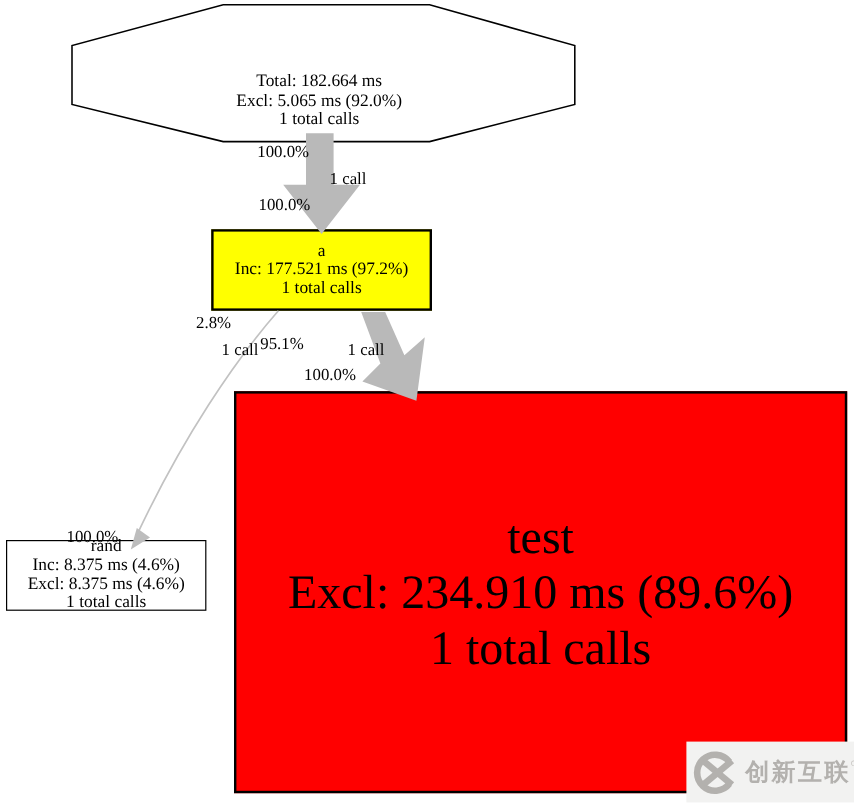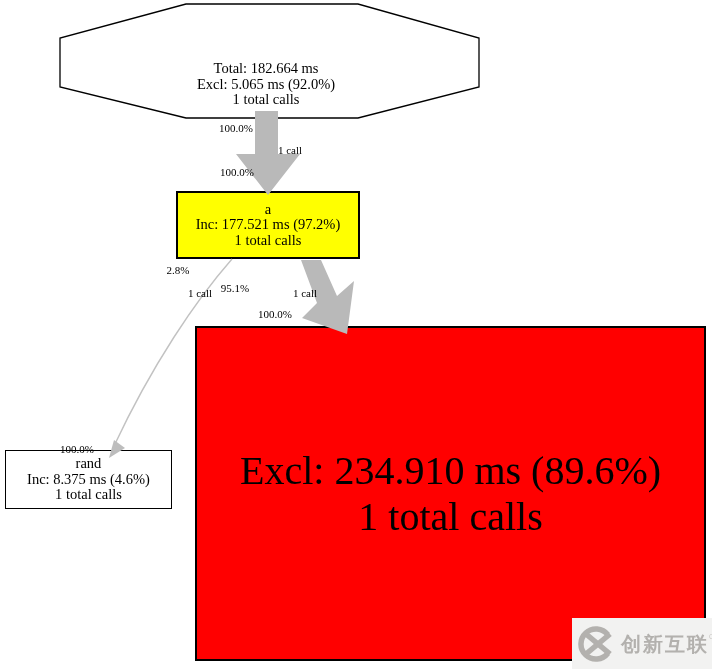--- a/index.html
+++ b/index.html
@@ -14,21 +14,21 @@
   .node .nline{white-space:nowrap;}
   .node-small{font-size:14.5px;line-height:15.6px;}
   .node-root-text{position:absolute;z-index:3;left:60px;top:30px;width:412px;
         display:flex;flex-direction:column;justify-content:center;align-items:center;
         text-align:center;font-size:14.5px;line-height:15.6px;margin-top:31px;}
   .node-a{left:176px;top:191px;width:184px;height:68px;border:2px solid #000;}
   .node-rand{left:5px;top:450px;width:167px;height:59px;border:1.5px solid #000;}
   .node-test{left:195px;top:326px;width:511px;height:335px;border:2px solid #000;
         font-size:40px;line-height:46px;}
   .elabel{position:absolute;z-index:3;transform:translate(-50%,-50%);
-        font-size:11px;white-space:nowrap;text-align:center;}
+        font-size:14px;white-space:nowrap;text-align:center;}
   .watermark{position:absolute;z-index:10;left:572px;top:618px;width:140px;height:51px;
         display:flex;align-items:center;gap:4px;
         font-family:"Liberation Sans","DejaVu Sans",sans-serif;}
   .wm-logo{margin-left:5px;flex:0 0 auto;}
   .wm-text{display:flex;flex-direction:row;justify-content:center;}
   .wm-brand{font-size:20px;line-height:22px;letter-spacing:2px;font-weight:600;white-space:nowrap;}
   .wm-sub{font-size:6.5px;line-height:8px;letter-spacing:0.9px;white-space:nowrap;}
 </style>
 </head>
 <body>
@@ -55,24 +55,26 @@
 
   <div class="node node-small node-a" style="background:#ffff00">
     <div class="nline">a</div>
     <div class="nline">Inc: 177.521 ms (97.2%)</div>
     <div class="nline">1 total calls</div>
   </div>
 
   <div class="node node-small node-rand" style="background:#ffffff">
     <div class="nline">rand</div>
     <div class="nline">Inc: 8.375 ms (4.6%)</div>
+    <div class="nline">Excl: 8.375 ms (4.6%)</div>
     <div class="nline">1 total calls</div>
   </div>
 
   <div class="node node-test" style="background:#ff0000">
+    <div class="nline">test</div>
     <div class="nline">Excl: 234.910 ms (89.6%)</div>
     <div class="nline">1 total calls</div>
   </div>
 
   <div class="elabel" style="left:236px;top:128px">100.0%</div>
   <div class="elabel" style="left:290px;top:150px">1 call</div>
   <div class="elabel" style="left:237px;top:172px">100.0%</div>
 
   <div class="elabel" style="left:178px;top:270px">2.8%</div>
   <div class="elabel" style="left:200px;top:293px">1 call</div>

